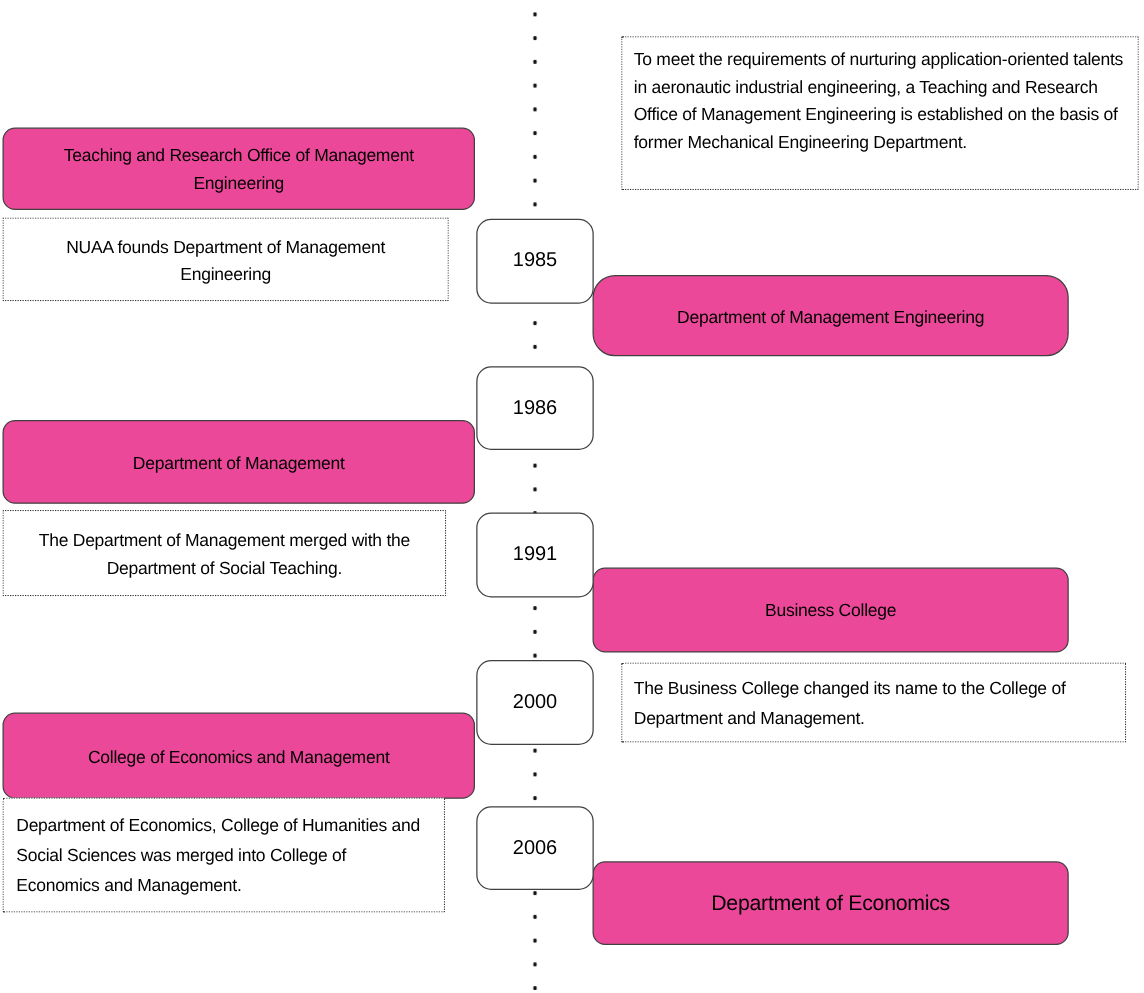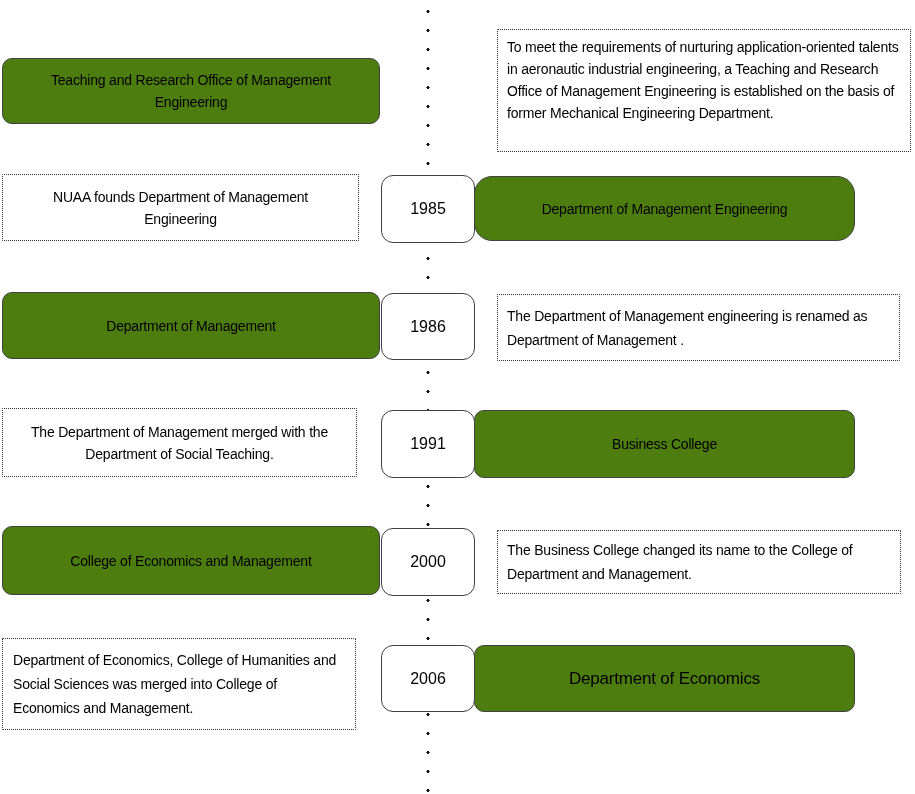--- a/index.html
+++ b/index.html
@@ -35,23 +35,24 @@
     align-items: center;
     justify-content: center;
     text-align: center;
     font-size: 14px;
     line-height: 22px;
     letter-spacing: -0.2px;
     z-index: 2;
     padding: 4px 12px;
   }
   .solid {
-    background: #4d7c0f;
+    background: #ec4899;
     border: 1.5px solid #404040;
     border-radius: 10px;
+    margin-top: 44px;
   }
   .dottedbox {
     background: #ffffff;
     border: 1px dotted #333333;
     border-radius: 1px;
   }
   .yearbox {
     background: #ffffff;
     border: 1.5px solid #404040;
     border-radius: 12px;
@@ -118,23 +119,20 @@
   <div class="box solid r2">
     <span>Department of Management Engineering</span>
   </div>
 
   <div class="box solid l3">
     <span>Department of Management</span>
   </div>
   <div class="box yearbox y3">
     <span>1986</span>
   </div>
-  <div class="box dottedbox leftalign r3">
-    <span>The Department of Management engineering is renamed as Department of Management .</span>
-  </div>
 
   <div class="box dottedbox l4">
     <span>The Department of Management merged with the Department of Social Teaching.</span>
   </div>
   <div class="box yearbox y4">
     <span>1991</span>
   </div>
   <div class="box solid r4">
     <span>Business College</span>
   </div>

